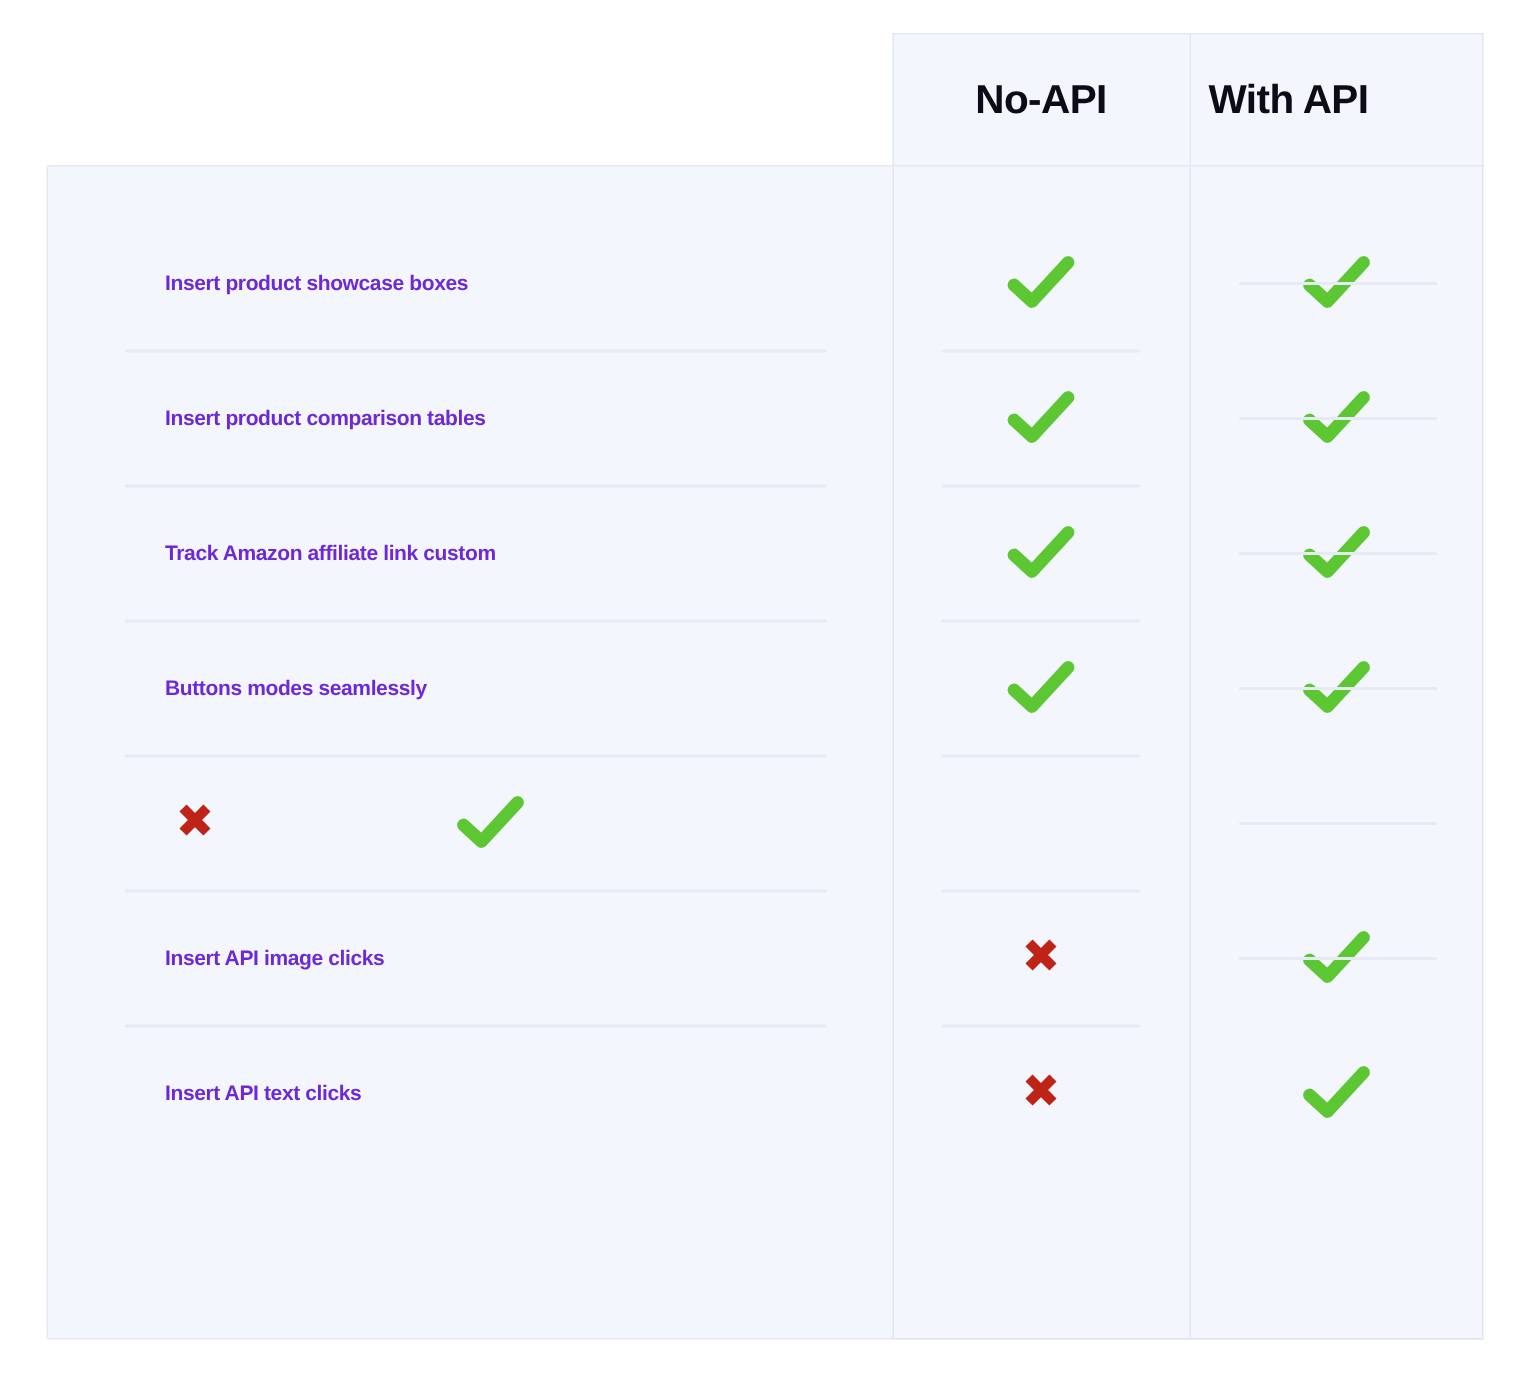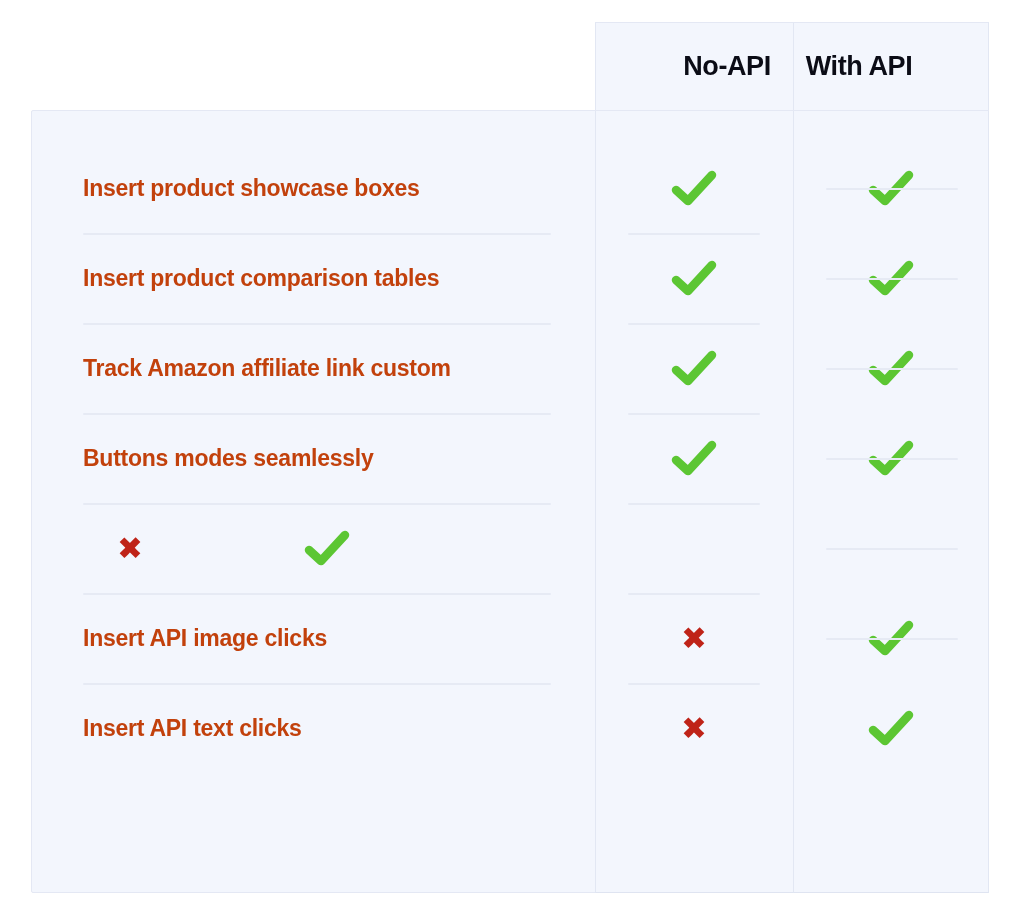--- a/index.html
+++ b/index.html
@@ -48,21 +48,21 @@
   
   .col-header {
     position: absolute;
     top: 22px;
     height: 88px;
     display: flex;
     align-items: center;
     justify-content: center;
     z-index: 4;
   }
-  .col-header.col-0 { left: 595px; width: 198px; margin-left: 33px; }
+  .col-header.col-0 { left: 595px; width: 198px; }
   .col-header.col-1 { left: 761px; width: 196px; }
 
   .col-header-label {
     font-size: 27px;
     font-weight: 700;
     color: #0b0c16;
     letter-spacing: -0.4px;
     white-space: nowrap;
   }
 
@@ -123,24 +123,24 @@
     width: 132px;
     height: 2px;
     background: #e6eaf4;
     border-radius: 2px;
   }
   .feature-row > .divider-seg-right { display: none; }
   .feature-row + .feature-row > .divider-seg-right { display: block; }
 
   .row-label {
     width: 564px;
-    padding-left: 52px;
-    font-size: 23px;
+    padding-left: 79px;
+    font-size: 14px;
     font-weight: 600;
-    color: #c2410c;
+    color: #6d28d9;
     letter-spacing: -0.25px;
     white-space: nowrap;
   }
 
   .row-cell {
     width: 198px;
     display: flex;
     align-items: center;
     justify-content: center;
   }

